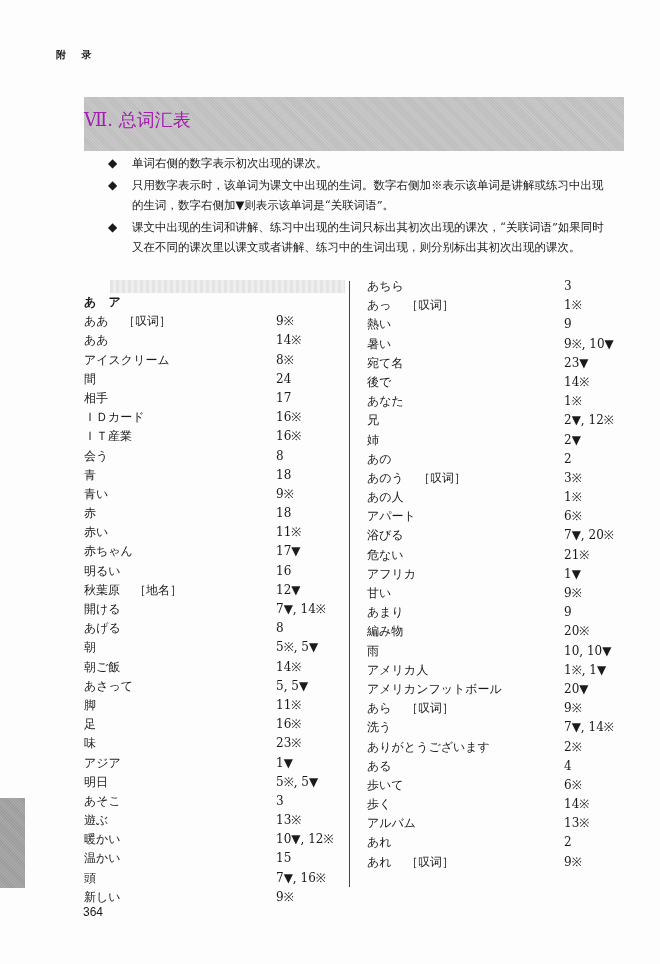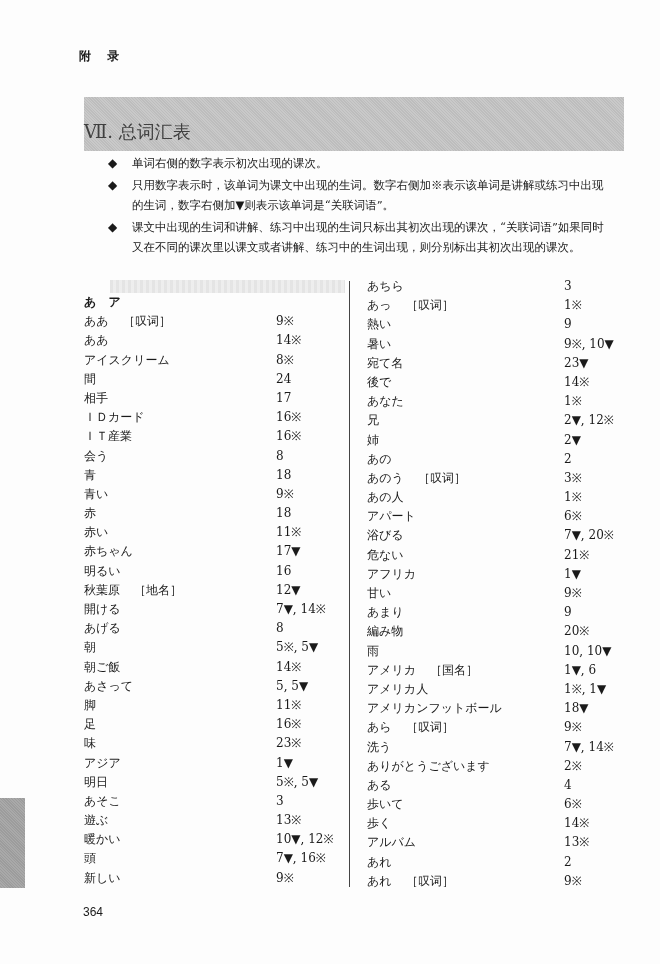--- a/index.html
+++ b/index.html
@@ -1,29 +1,29 @@
 <!DOCTYPE html>
 <html><head>
 <meta charset="utf-8">
 <style>
   html, body { margin: 0; padding: 0; }
   body {
     width: 660px; height: 964px; background: #fdfdfd; position: relative; overflow: hidden;
     font-family: "DejaVu Serif", "Liberation Serif", serif; color: #1a1a1a;
   }
   .running-head {
-    position: absolute; left: 79px; top: 48px; font-size: 12px; font-weight: bold;
+    position: absolute; left: 56px; top: 48px; font-size: 10px; font-weight: bold;
     font-family: "DejaVu Sans", sans-serif; letter-spacing: 6px;
   }
   .title-band {
     position: absolute; left: 84px; top: 97px; width: 540px; height: 54px;
     background: repeating-linear-gradient(45deg, #c9c9c9 0 1px, #bdbdbd 1px 2px);
   }
   .title {
-    position: absolute; left: 84px; top: 120px; font-size: 18px; color: #404040;
+    position: absolute; left: 84px; top: 108px; font-size: 18px; color: #a21caf;
   }
   .rules { position: absolute; left: 108px; top: 153px; width: 505px; font-size: 11.5px; line-height: 20px; }
   .rule { display: flex; margin-bottom: 2px; }
   .rule .bullet { width: 24px; flex: none; font-size: 12px; }
   .rule .text { flex: 1; }
   .col-divider {
     position: absolute; left: 349px; top: 281px; width: 1px; height: 606px; background: #444;
   }
   .header-shade {
     position: absolute; left: 110px; top: 280px; width: 235px; height: 13px;
@@ -211,20 +211,25 @@
       <span class="word">遊ぶ</span>
       <span class="tag"></span>
       <span class="num">13※</span>
     </div>
     <div class="row">
       <span class="word">暖かい</span>
       <span class="tag"></span>
       <span class="num">10▼, 12※</span>
     </div>
     <div class="row">
+      <span class="word">温かい</span>
+      <span class="tag"></span>
+      <span class="num">15</span>
+    </div>
+    <div class="row">
       <span class="word">頭</span>
       <span class="tag"></span>
       <span class="num">7▼, 16※</span>
     </div>
     <div class="row">
       <span class="word">新しい</span>
       <span class="tag"></span>
       <span class="num">9※</span>
     </div>
   </div>
@@ -324,33 +329,28 @@
       <span class="word">編み物</span>
       <span class="tag"></span>
       <span class="num">20※</span>
     </div>
     <div class="row">
       <span class="word">雨</span>
       <span class="tag"></span>
       <span class="num">10,   10▼</span>
     </div>
     <div class="row">
-      <span class="word">アメリカ</span>
-      <span class="tag" style="left: 63px;">［国名］</span>
-      <span class="num">1▼,  6</span>
-    </div>
-    <div class="row">
       <span class="word">アメリカ人</span>
       <span class="tag"></span>
       <span class="num">1※,  1▼</span>
     </div>
     <div class="row">
       <span class="word">アメリカンフットボール</span>
       <span class="tag"></span>
-      <span class="num">18▼</span>
+      <span class="num">20▼</span>
     </div>
     <div class="row">
       <span class="word">あら</span>
       <span class="tag" style="left: 39px;">［叹词］</span>
       <span class="num">9※</span>
     </div>
     <div class="row">
       <span class="word">洗う</span>
       <span class="tag"></span>
       <span class="num">7▼, 14※</span>

